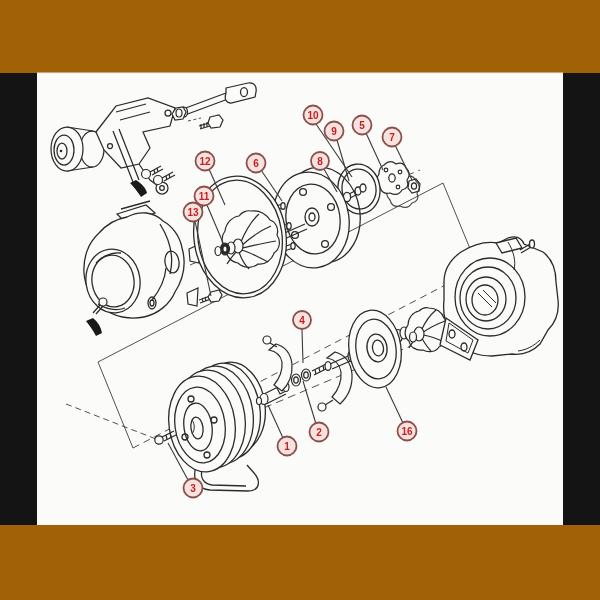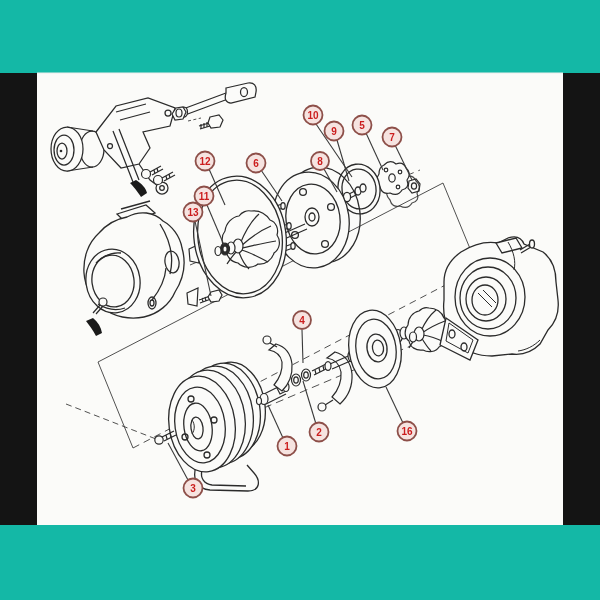--- a/index.html
+++ b/index.html
@@ -1,16 +1,16 @@
 <!DOCTYPE html>
 <html><head>
 <meta charset="utf-8">
 <style>
   html,body{margin:0;padding:0;background:#ffffff;}
-  .stage{position:relative;width:600px;height:600px;background:#14b8a6;overflow:hidden;
+  .stage{position:relative;width:600px;height:600px;background:#a16207;overflow:hidden;
          font-family:"Liberation Sans",sans-serif;}
   .stage svg{position:absolute;left:0;top:0;}
   svg text.callout-num{font-family:"Liberation Sans",sans-serif;font-weight:bold;font-size:10px;
          text-anchor:middle;}
 </style>
 </head>
 <body>
 
 <div class="stage">
 <svg width="600" height="600" viewBox="0 0 600 600">

